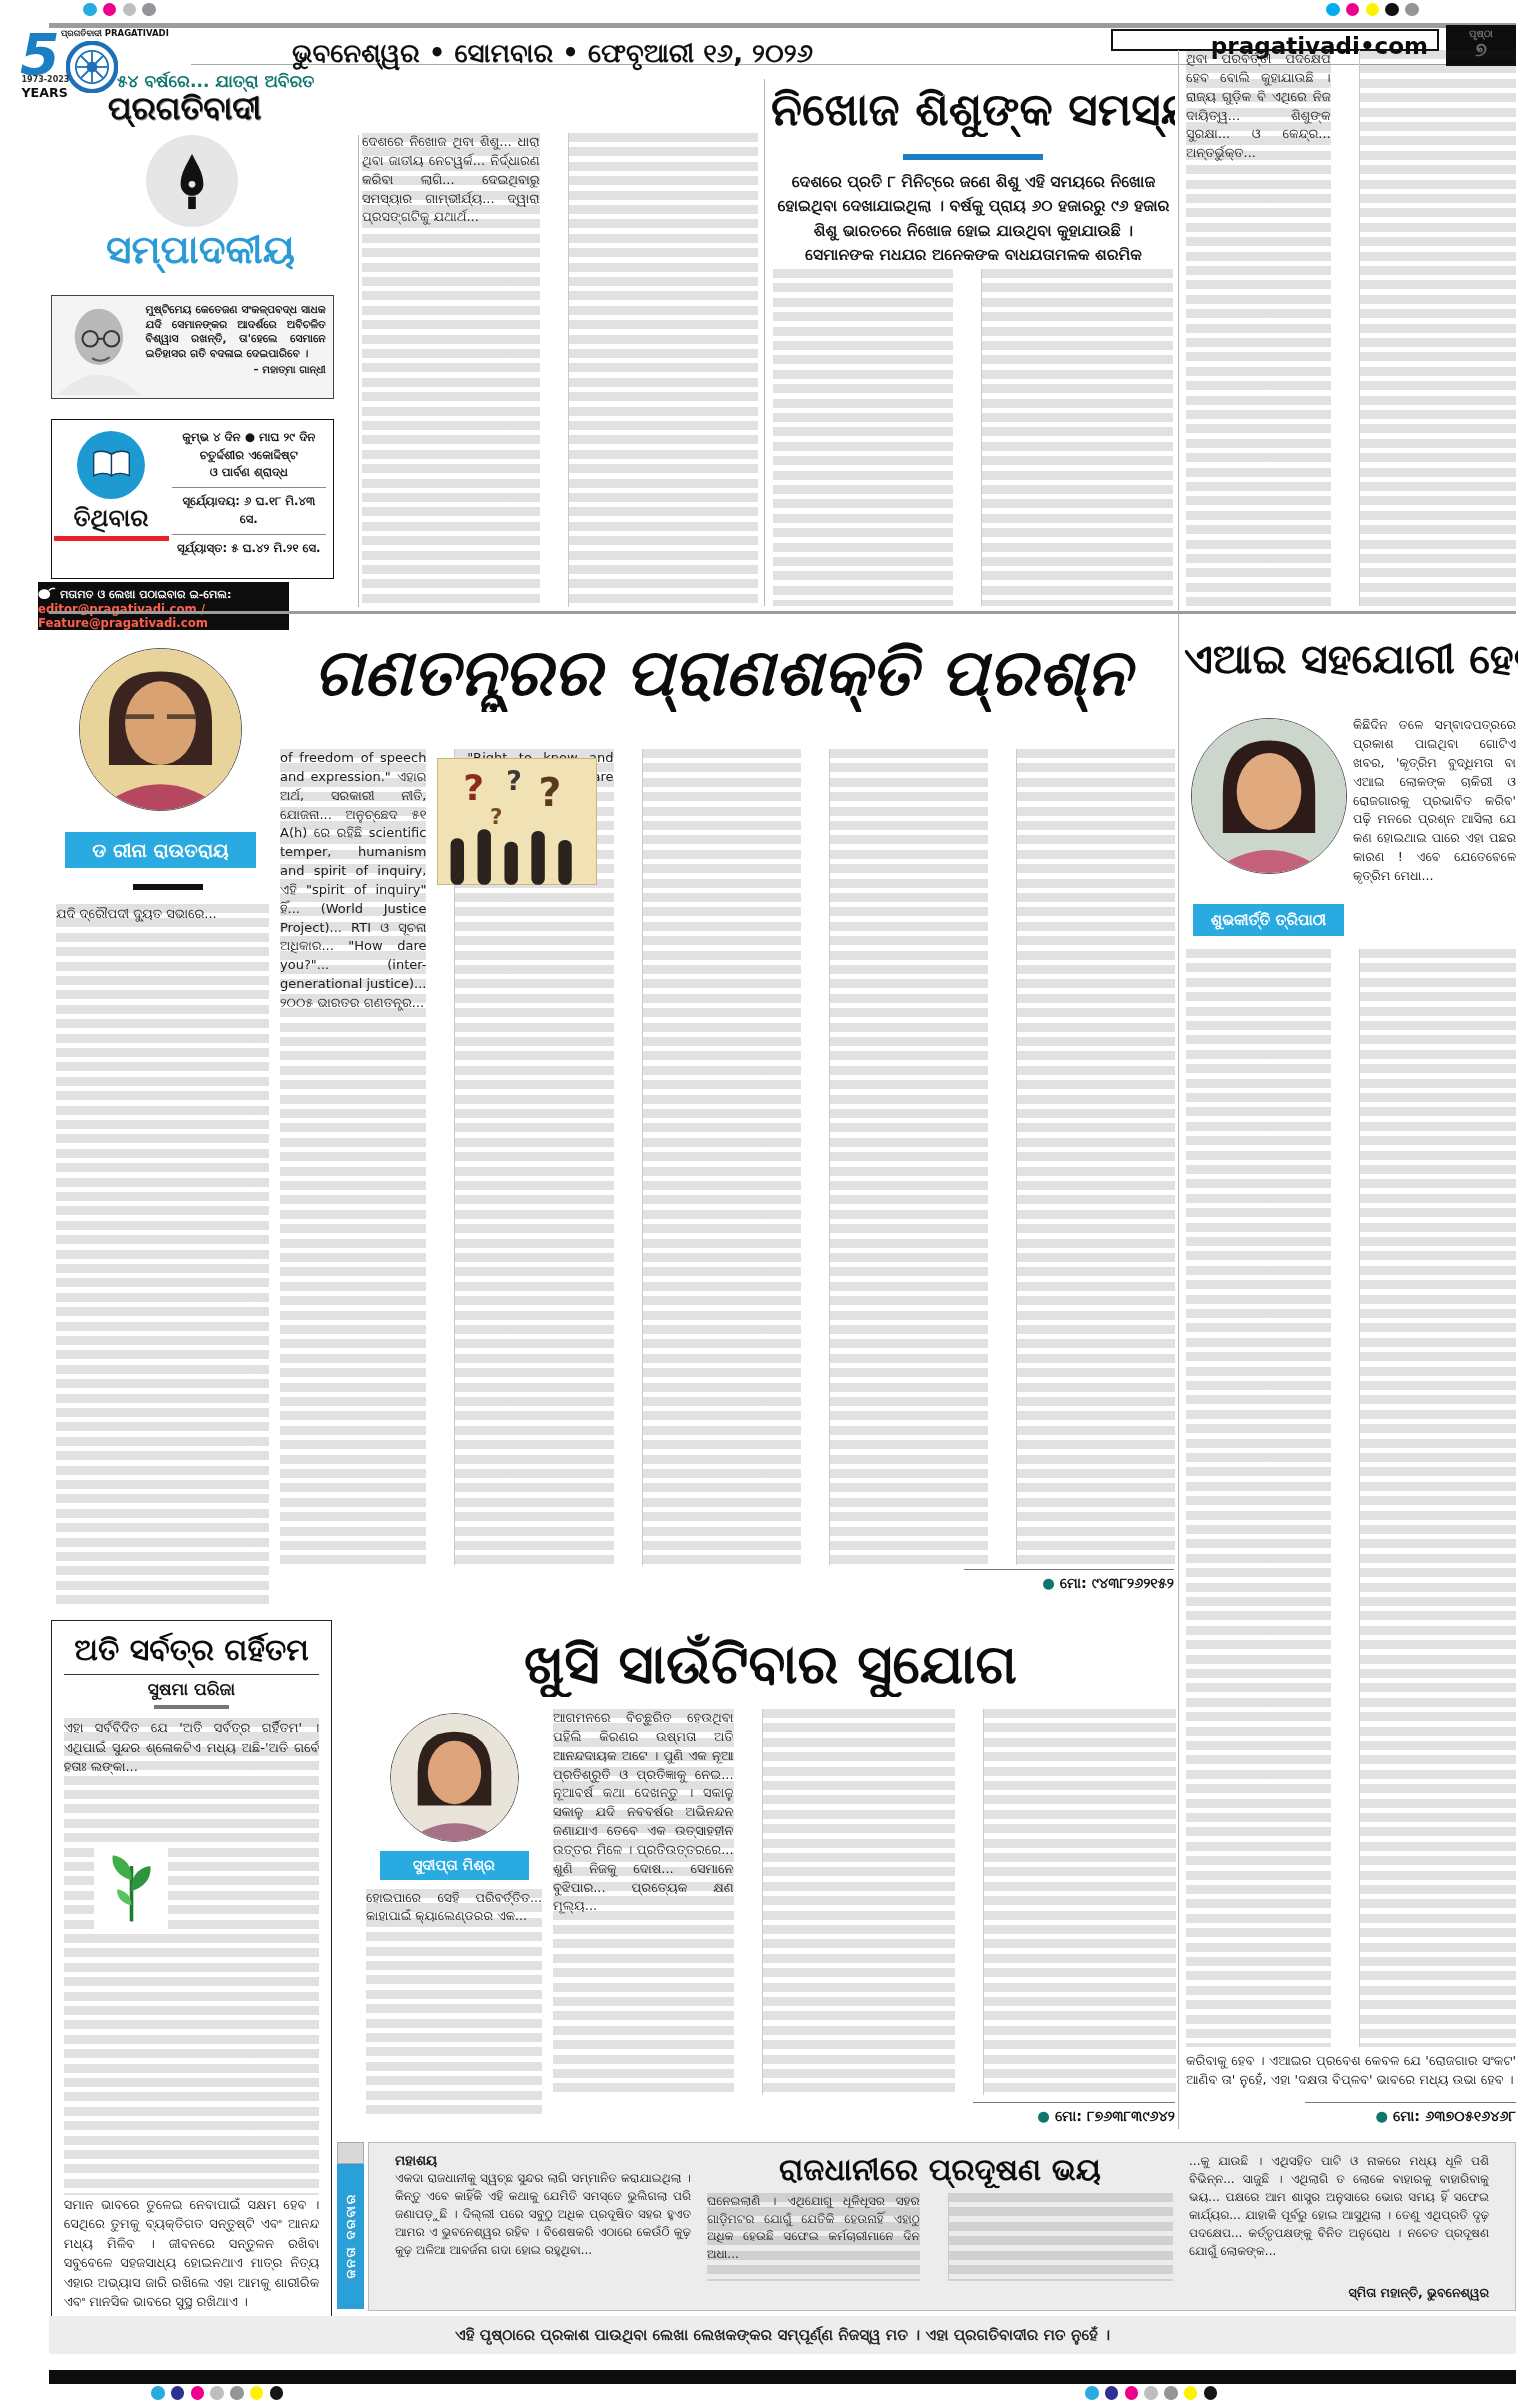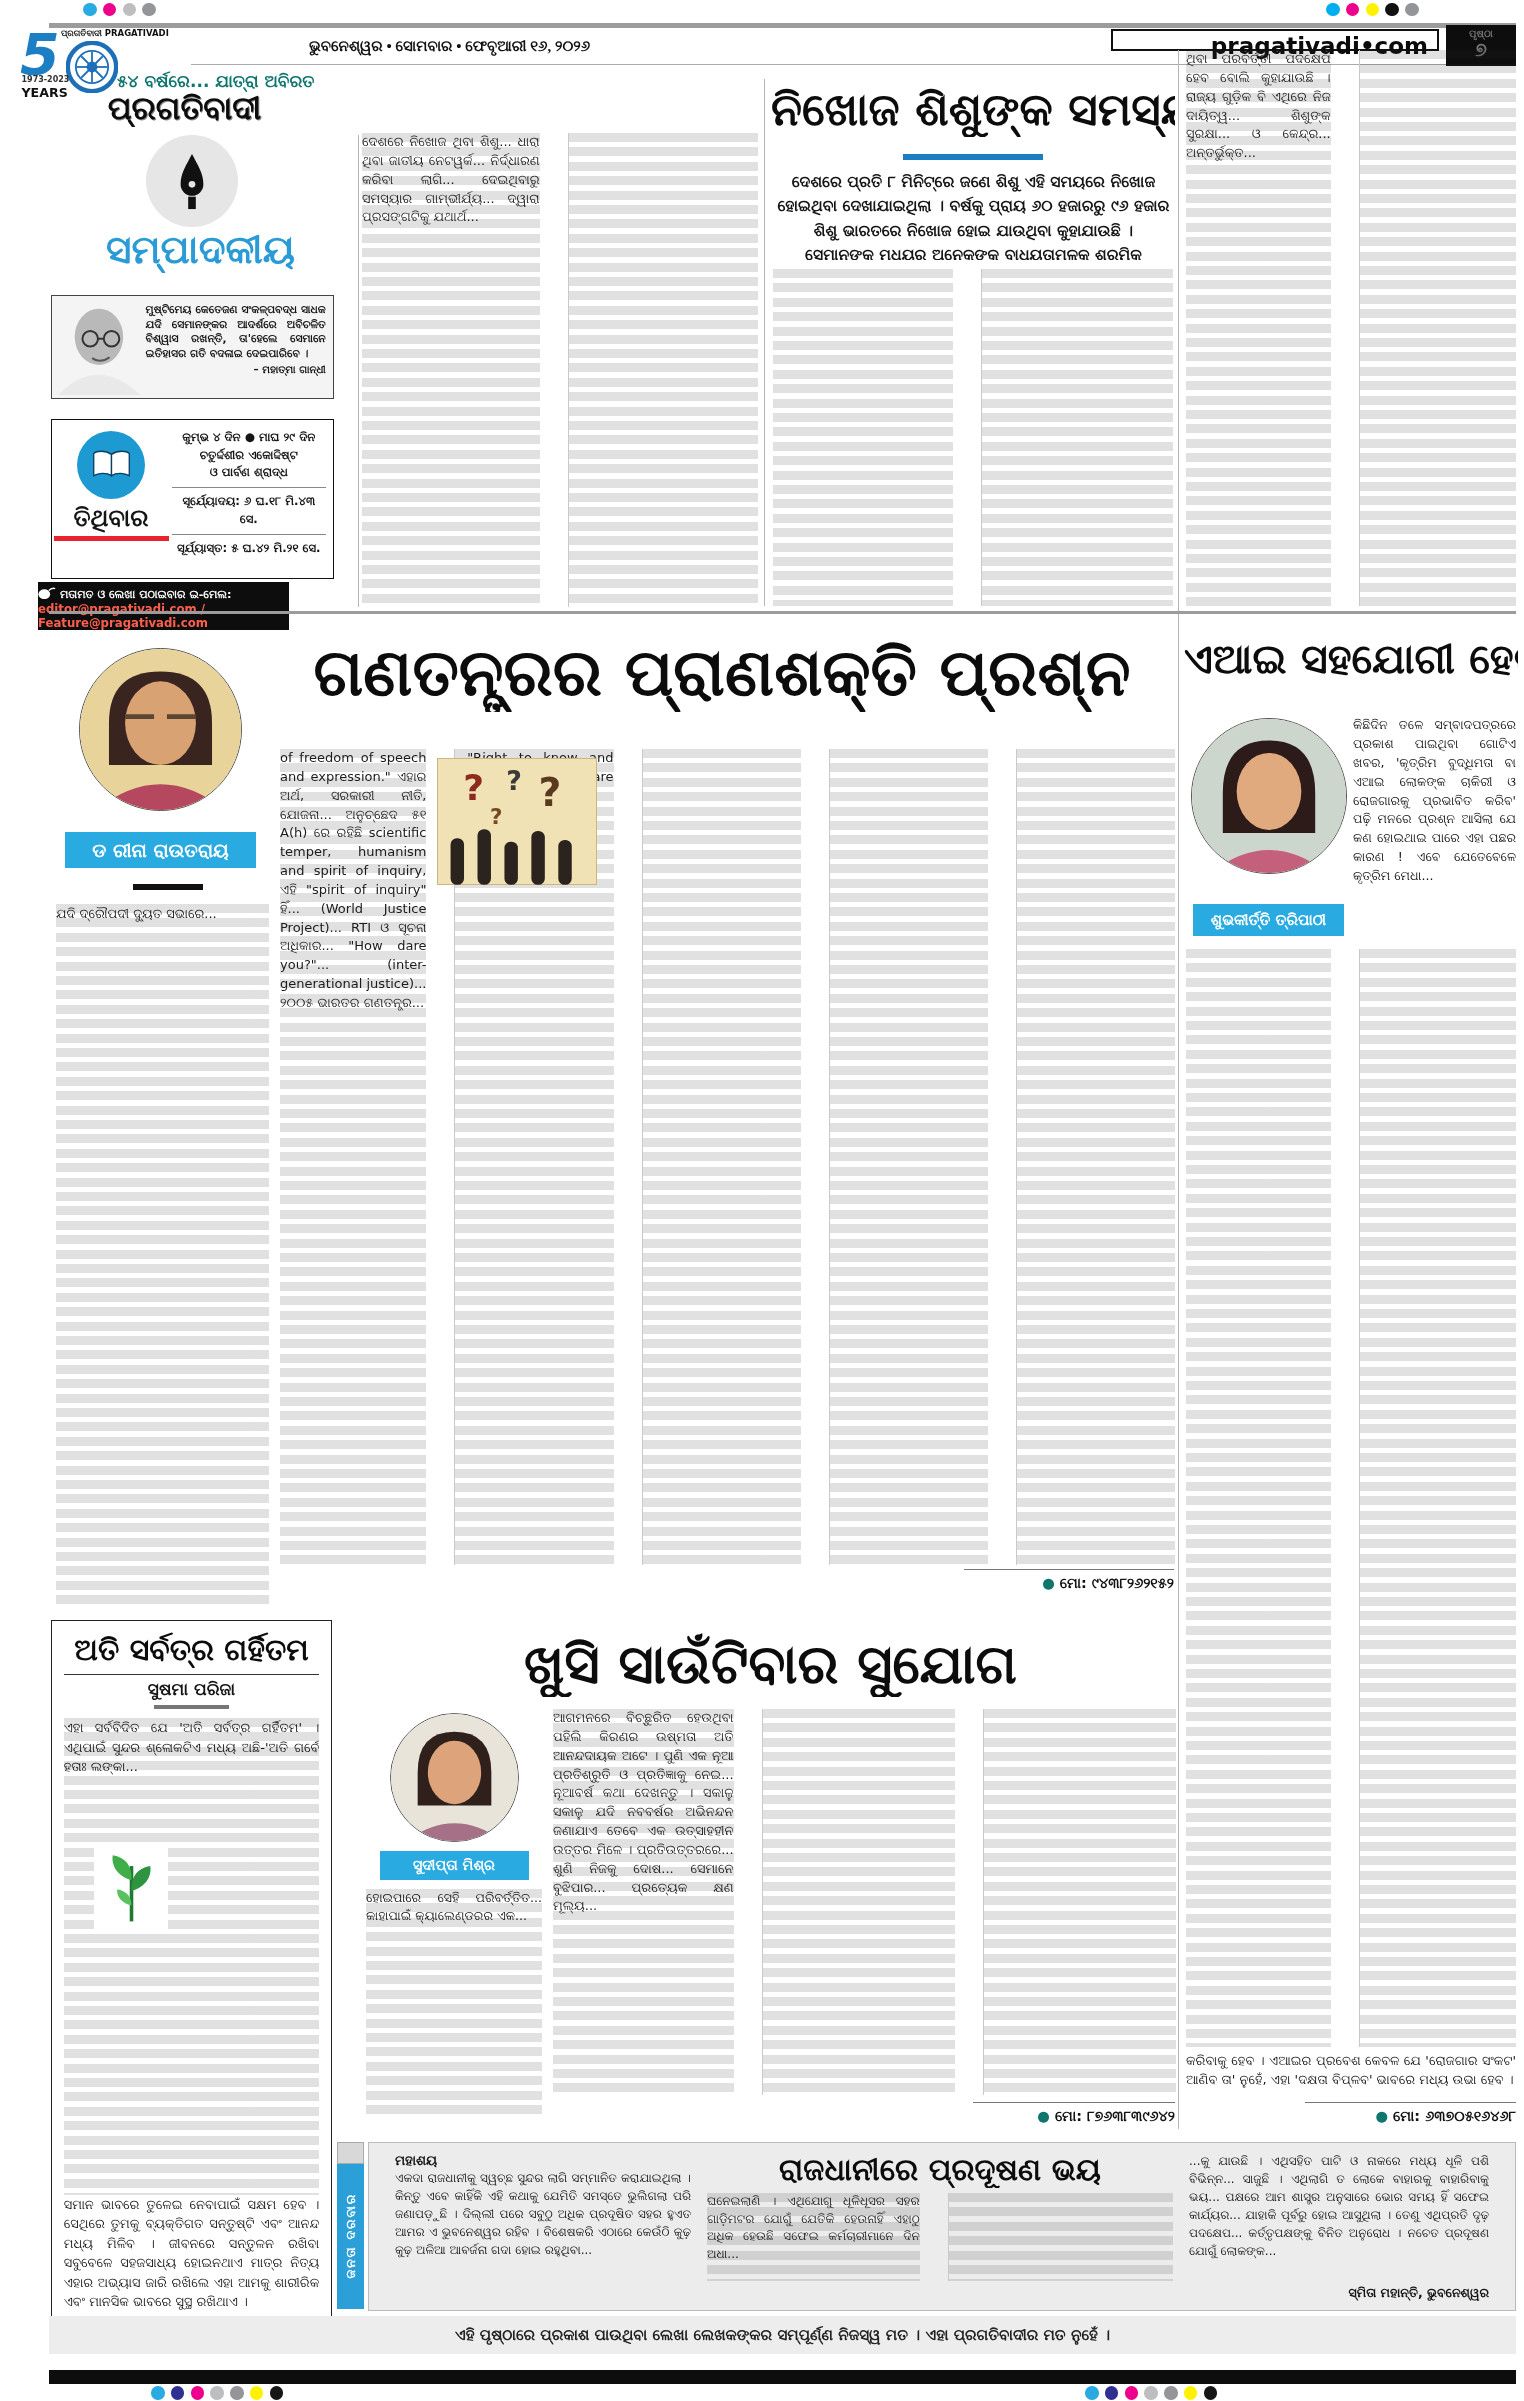--- a/index.html
+++ b/index.html
@@ -57,21 +57,21 @@
           <line x1="12" y1="29" x2="46" y2="29"></line>
         <line x1="17" y1="17" x2="41" y2="41"></line>
           <line x1="41" y1="17" x2="17" y2="41"></line>
       </g>
         <circle cx="29" cy="29" r="6" fill="#1d6fb8"></circle>
     </svg>
   </div>
   <div class="abs" style="left:21.5px;top:75px;font-size:8px;color:#333;font-weight:700;">1973-2023</div>
   <div class="abs" style="left:21.5px;top:85px;font-size:12.6px;font-weight:900;color:#111;">YEARS</div>
 
-  <div class="abs" style="left:309px;top:38px;font-size:15px;font-weight:800;color:#111;font-family:Liberation Serif, serif;">ଭୁବନେଶ୍ୱର • ସୋମବାର • ଫେବୃଆରୀ ୧୬, ୨୦୨୬</div>
+  <div class="abs" style="left:292px;top:38px;font-size:26px;font-weight:800;color:#111;">ଭୁବନେଶ୍ୱର • ସୋମବାର • ଫେବୃଆରୀ ୧୬, ୨୦୨୬</div>
   <div class="abs red" style="left:117px;top:71px;font-size:17px;font-weight:800;">୫୪ ବର୍ଷରେ... ଯାତ୍ରା ଅବିରତ</div>
   <div class="abs headline" style="left:79px;top:89px;width:211px;font-size:32px;text-shadow:0.9px 0.9px 0 #888;">ପ୍ରଗତିବାଦୀ</div>
 
   <div class="abs" style="left:1111px;top:29px;width:328px;height:22px;border:2.2px solid #111;box-sizing:border-box;text-align:right;font-size:23px;font-weight:900;line-height:30px;padding-right:9px;color:#0b0b0b;">pragativadi•com</div>
   <div class="abs blk" style="left:1446px;top:25px;width:70px;height:41px;color:#737373;text-align:center;">
     <div style="font-size:10px;font-weight:700;margin-top:2.7px;">ପୃଷ୍ଠା</div>
     <div style="font-size:19px;font-weight:900;line-height:1;">୭</div>
   </div>
 
   <div class="abs" style="left:146px;top:135px;width:92px;height:92px;border-radius:50%;background:#e6e6e6;display:flex;align-items:center;justify-content:center;">
@@ -152,21 +152,21 @@
     <div class="col tx"></div>
   </div>
 
   <div class="abs cols" style="left:1186px;top:50px;width:330px;height:556px;">
     <div class="col tx">ଥିବା ପରବର୍ତ୍ତୀ ପଦକ୍ଷେପ ହେବ ବୋଲି କୁହାଯାଉଛି । ରାଜ୍ୟ ଗୁଡ଼ିକ ବି ଏଥିରେ ନିଜ ଦାୟିତ୍ୱ... ଶିଶୁଙ୍କ ସୁରକ୍ଷା... ଓ କେନ୍ଦ୍ର... ଅନ୍ତର୍ଭୁକ୍ତ...</div>
     <div class="col tx"></div>
   </div>
 
   <div class="abs rule-h" style="left:49px;top:611px;width:1467px;height:2.7px;"></div>
 
-  <div class="abs headline" style="left:269px;top:635px;width:906px;font-size:65px;">ଗଣତନ୍ତ୍ରର ପ୍ରାଣଶକ୍ତି ପ୍ରଶ୍ନ</div>
+  <div class="abs headline" style="left:269px;top:635px;width:906px;font-size:65px;font-style:italic;">ଗଣତନ୍ତ୍ରର ପ୍ରାଣଶକ୍ତି ପ୍ରଶ୍ନ</div>
 
   <div class="abs circle-photo" style="left:79px;top:648px;width:161px;height:161px;">
     <svg width="161" height="161" viewBox="0 0 100 100">
       <rect width="100" height="100" fill="#e8d49a"></rect>
       <path d="M18 46 Q18 14 50 14 Q82 14 82 46 L82 72 L18 72 Z" fill="#3a2420"></path>
       <ellipse cx="50" cy="46" rx="22" ry="26" fill="#d9a273"></ellipse>
       <path d="M28 42 h18 M54 42 h18" stroke="#5a4632" stroke-width="3"></path>
       <path d="M10 100 Q50 68 90 100 Z" fill="#b5485f"></path>
     </svg>
   </div>

